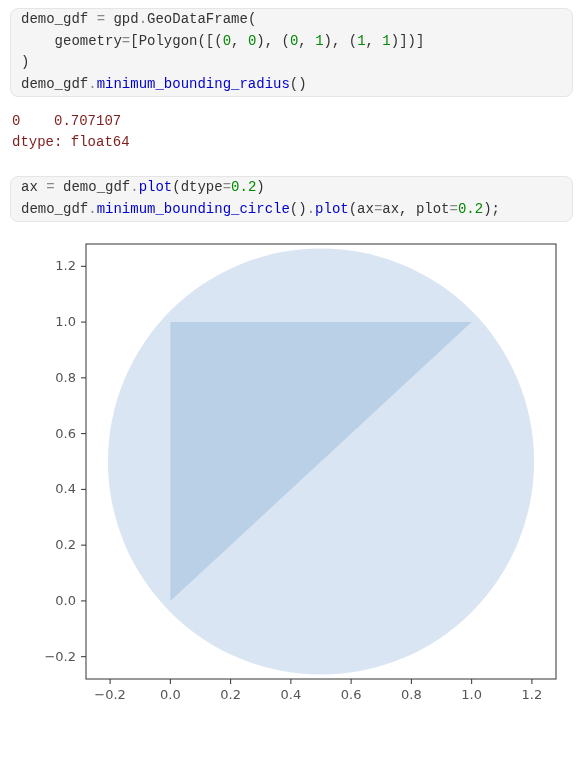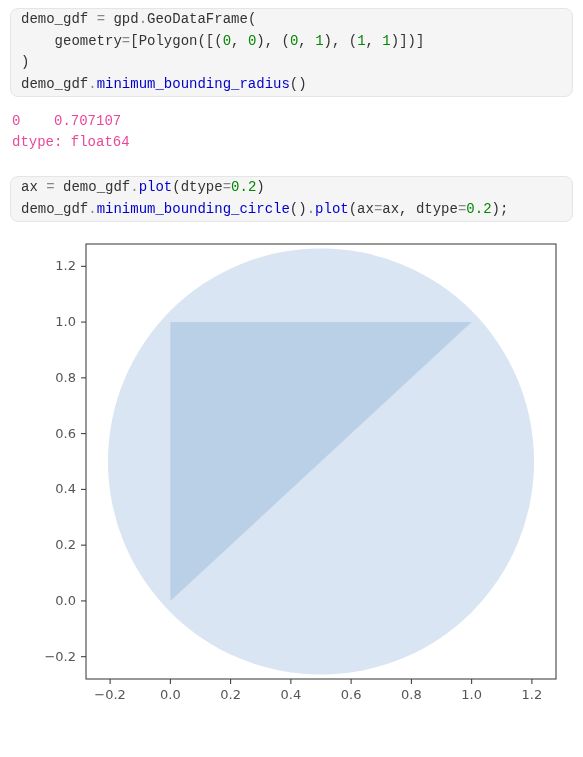--- a/index.html
+++ b/index.html
@@ -20,21 +20,21 @@
     line-height: 1.55;
     white-space: pre;
     overflow-x: auto;
   }
   .output-block {
     background: #ffffff;
     padding: 2px 10px 12px 2px;
     margin-bottom: 10px;
     line-height: 1.55;
     white-space: pre;
-    color: #ec4899;
+    color: #7f1d1d;
   }
   .tok-n  { color: #333333; }      
   .tok-o  { color: #888888; } 
   .tok-fn { color: #0000cc; }      
   .tok-num{ color: #008800; }
   .chart-wrap {
     width: 555px;
     margin: 8px auto 0 auto;
     position: relative;
   }
@@ -47,21 +47,21 @@
 
 <div class="code-block"><span class="tok-n">demo_gdf </span><span class="tok-o">=</span><span class="tok-n"> gpd</span><span class="tok-o">.</span><span class="tok-n">GeoDataFrame</span><span class="tok-n">(</span>
 <span class="tok-n">    geometry</span><span class="tok-o">=</span><span class="tok-n">[</span><span class="tok-n">Polygon</span><span class="tok-n">([(</span><span class="tok-num">0</span><span class="tok-n">, </span><span class="tok-num">0</span><span class="tok-n">), (</span><span class="tok-num">0</span><span class="tok-n">, </span><span class="tok-num">1</span><span class="tok-n">), (</span><span class="tok-num">1</span><span class="tok-n">, </span><span class="tok-num">1</span><span class="tok-n">)])]</span>
 <span class="tok-n">)</span>
 <span class="tok-n">demo_gdf</span><span class="tok-o">.</span><span class="tok-fn">minimum_bounding_radius</span><span class="tok-n">()</span></div>
 
 <div class="output-block"><span>0    0.707107</span>
 <span>dtype: float64</span></div>
 
 <div class="code-block"><span class="tok-n">ax </span><span class="tok-o">=</span><span class="tok-n"> demo_gdf</span><span class="tok-o">.</span><span class="tok-fn">plot</span><span class="tok-n">(dtype</span><span class="tok-o">=</span><span class="tok-num">0.2</span><span class="tok-n">)</span>
-<span class="tok-n">demo_gdf</span><span class="tok-o">.</span><span class="tok-fn">minimum_bounding_circle</span><span class="tok-n">()</span><span class="tok-o">.</span><span class="tok-fn">plot</span><span class="tok-n">(ax</span><span class="tok-o">=</span><span class="tok-n">ax, dtype</span><span class="tok-o">=</span><span class="tok-num">0.2</span><span class="tok-n">);</span></div>
+<span class="tok-n">demo_gdf</span><span class="tok-o">.</span><span class="tok-fn">minimum_bounding_circle</span><span class="tok-n">()</span><span class="tok-o">.</span><span class="tok-fn">plot</span><span class="tok-n">(ax</span><span class="tok-o">=</span><span class="tok-n">ax, plot</span><span class="tok-o">=</span><span class="tok-num">0.2</span><span class="tok-n">);</span></div>
 
 <div class="chart-wrap">
   <svg id="plot-svg" width="555" height="480">
       <rect x="72" y="10" width="470" height="435" class="plot-border"></rect>
       <line x1="67" y1="32.30769230769232" x2="72" y2="32.30769230769232" stroke="#333" stroke-width="1"></line>
       <text x="62" y="36.30769230769232" text-anchor="end" class="axis-tick">1.2</text>
       <line x1="67" y1="88.0769230769231" x2="72" y2="88.0769230769231" stroke="#333" stroke-width="1"></line>
       <text x="62" y="92.0769230769231" text-anchor="end" class="axis-tick">1.0</text>
       <line x1="67" y1="143.84615384615387" x2="72" y2="143.84615384615387" stroke="#333" stroke-width="1"></line>
       <text x="62" y="147.84615384615387" text-anchor="end" class="axis-tick">0.8</text>

